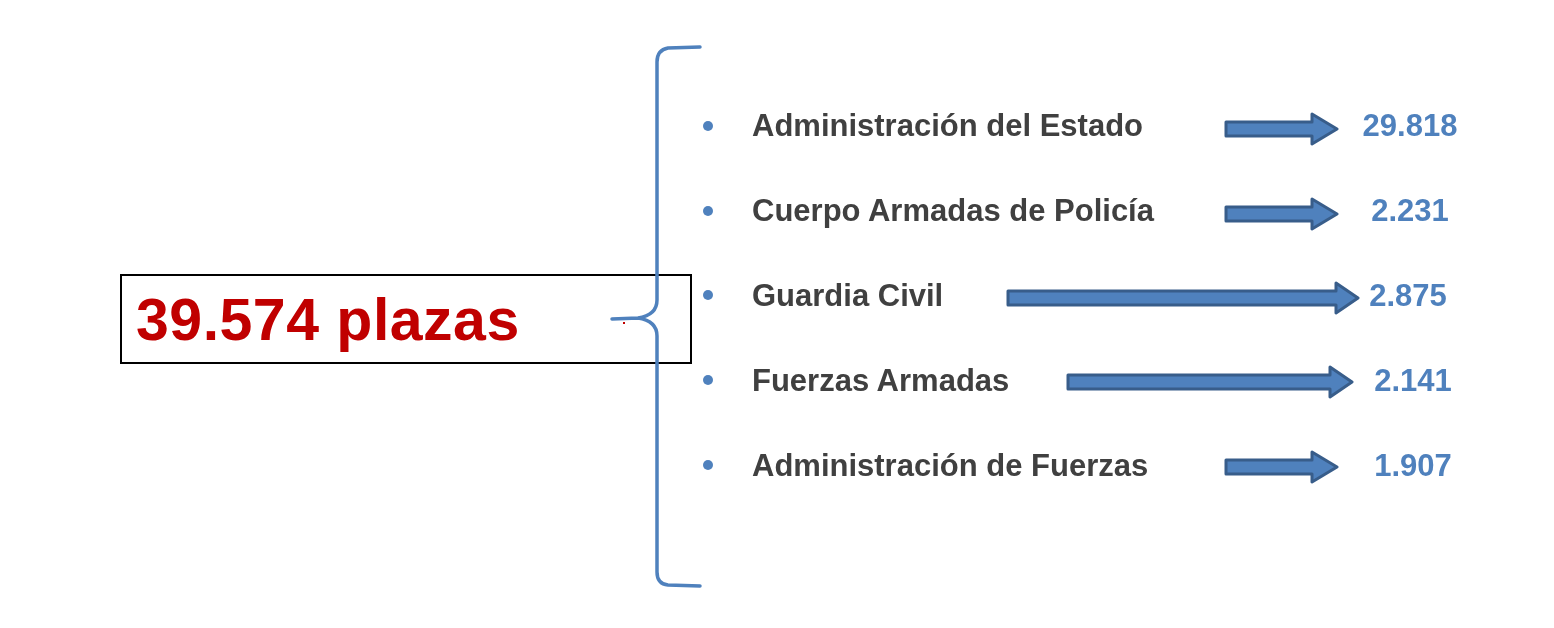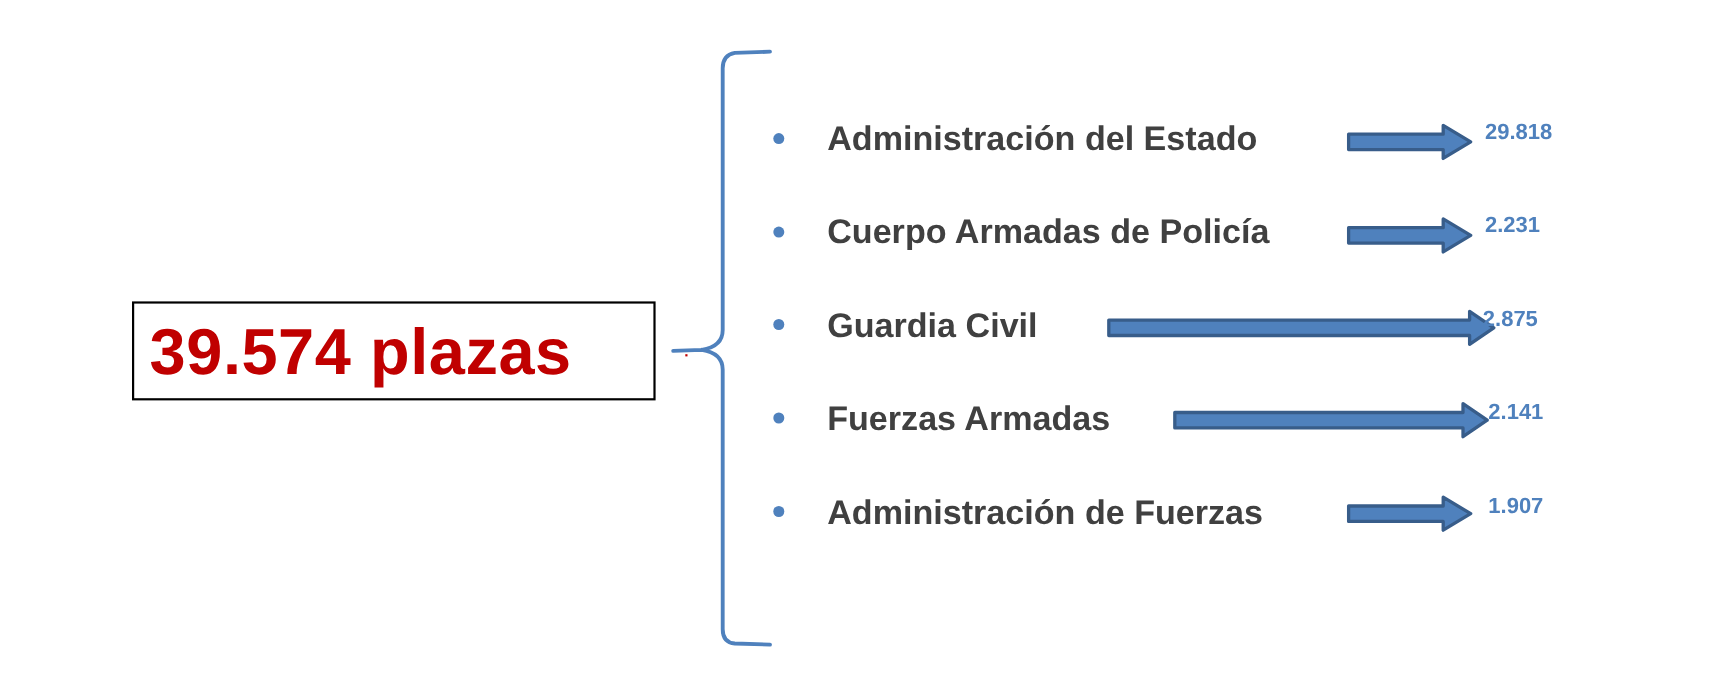--- a/index.html
+++ b/index.html
@@ -11,21 +11,21 @@
       width: 1554px;
       height: 628px;
       position: relative;
       overflow: hidden;
       font-family: "Liberation Sans", sans-serif;
     }
     .total-box {
       position: absolute;
       left: 120px;
       top: 274px;
-      width: 476px;
+      width: 572px;
       height: 90px;
       border: 2px solid #000000;
       box-sizing: border-box;
       display: flex;
       align-items: center;
       padding-left: 14px;
     }
     .total-text {
       font-weight: bold;
       font-size: 59px;
@@ -52,25 +52,25 @@
       left: 752px;
       font-weight: bold;
       font-size: 31px;
       color: #404040;
       white-space: nowrap;
       line-height: 1;
     }
     .value {
       position: absolute;
       font-weight: bold;
-      font-size: 20px;
+      font-size: 31px;
       color: #4f81bd;
       white-space: nowrap;
       line-height: 1;
-      text-align: left;
+      text-align: center;
       width: 120px;
     }
     .arrow {
       position: absolute;
     }
     .dot {
       position: absolute;
       left: 623px;
       top: 322px;
       width: 2px;

